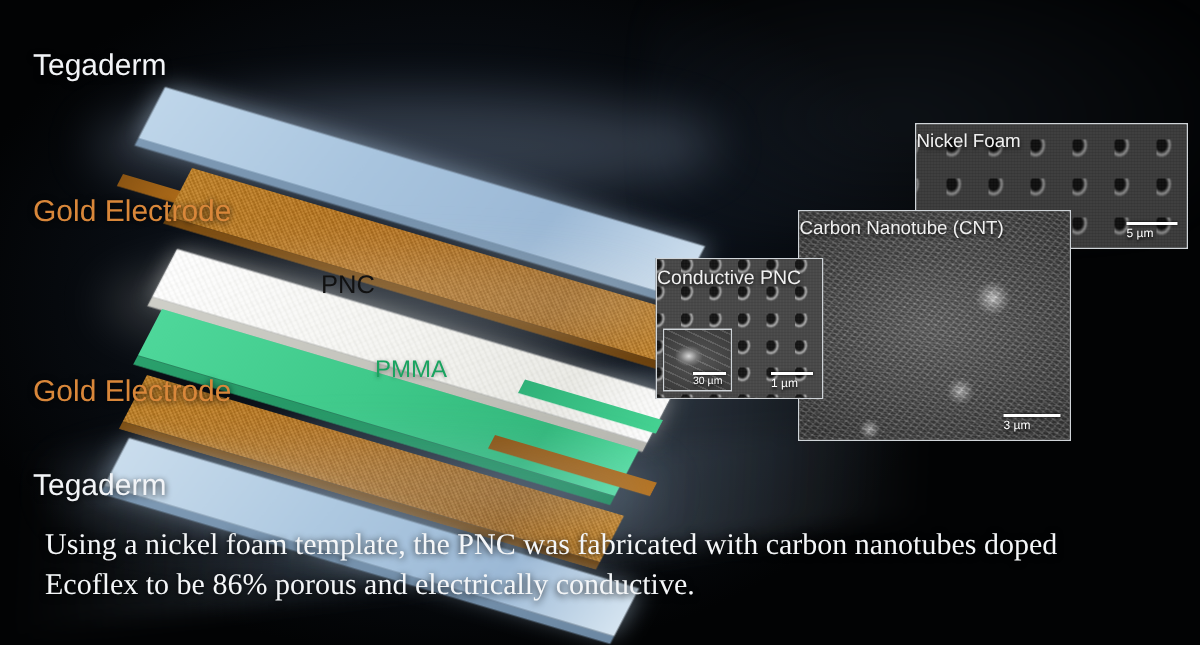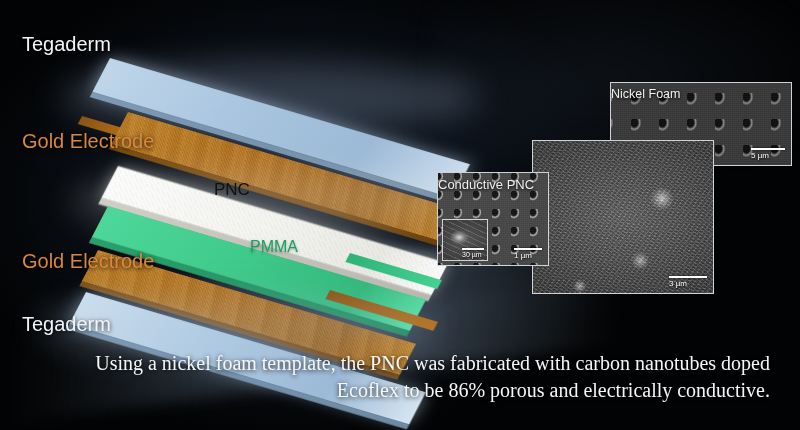--- a/index.html
+++ b/index.html
@@ -102,21 +102,21 @@
     background-image:
       radial-gradient(ellipse 12px 9px at 40% 45%, #d8d8d8 0%, #7b7b7b 45%, rgba(78,78,78,0) 78%),
       repeating-linear-gradient(25deg, rgba(255,255,255,.10) 0 1px, rgba(0,0,0,.12) 1px 5px),
       radial-gradient(ellipse 70% 60% at 50% 50%, #606060, #3a3a3a);}
   .grain{position:absolute;inset:0;pointer-events:none;opacity:.30;
     background-image:
       repeating-linear-gradient(0deg, rgba(255,255,255,.07) 0 1px, rgba(0,0,0,.07) 1px 2px),
       repeating-linear-gradient(90deg, rgba(255,255,255,.05) 0 1px, rgba(0,0,0,.05) 1px 2px);}
 
   #caption{
-    position:absolute;left:30px;top:350px;width:740px;text-align:right;
+    position:absolute;left:30px;top:350px;width:740px;text-align:left;
     color:#f4f6f8;font-family:"Liberation Serif", serif;font-size:20px;line-height:1.35;
     text-shadow:0 1px 5px rgba(0,0,0,.95);
   }
 </style>
 </head>
 <body>
 
 <div id="stage">
 
   <div class="sheen a"></div>
@@ -192,20 +192,21 @@
       <div class="cap">Nickel Foam</div>
       <div class="scale">
         <div class="bar" style="width:34px;"></div>
         <div class="txt">5 µm</div>
       </div>
     </div>
 
     <div class="sem" style="left:532px;top:140px;width:180px;height:152px;z-index:2;">
       <div class="tex-cnt"></div>
       <div class="grain"></div>
+      <div class="cap">Carbon Nanotube (CNT)</div>
       <div class="scale">
         <div class="bar" style="width:38px;"></div>
         <div class="txt">3 µm</div>
       </div>
     </div>
 
     <div class="sem" style="left:437px;top:172px;width:110px;height:92px;z-index:3;">
       <div class="tex-pnc"></div>
       <div class="grain"></div>
       <div class="cap" style="font-size:13px;">Conductive PNC</div>

